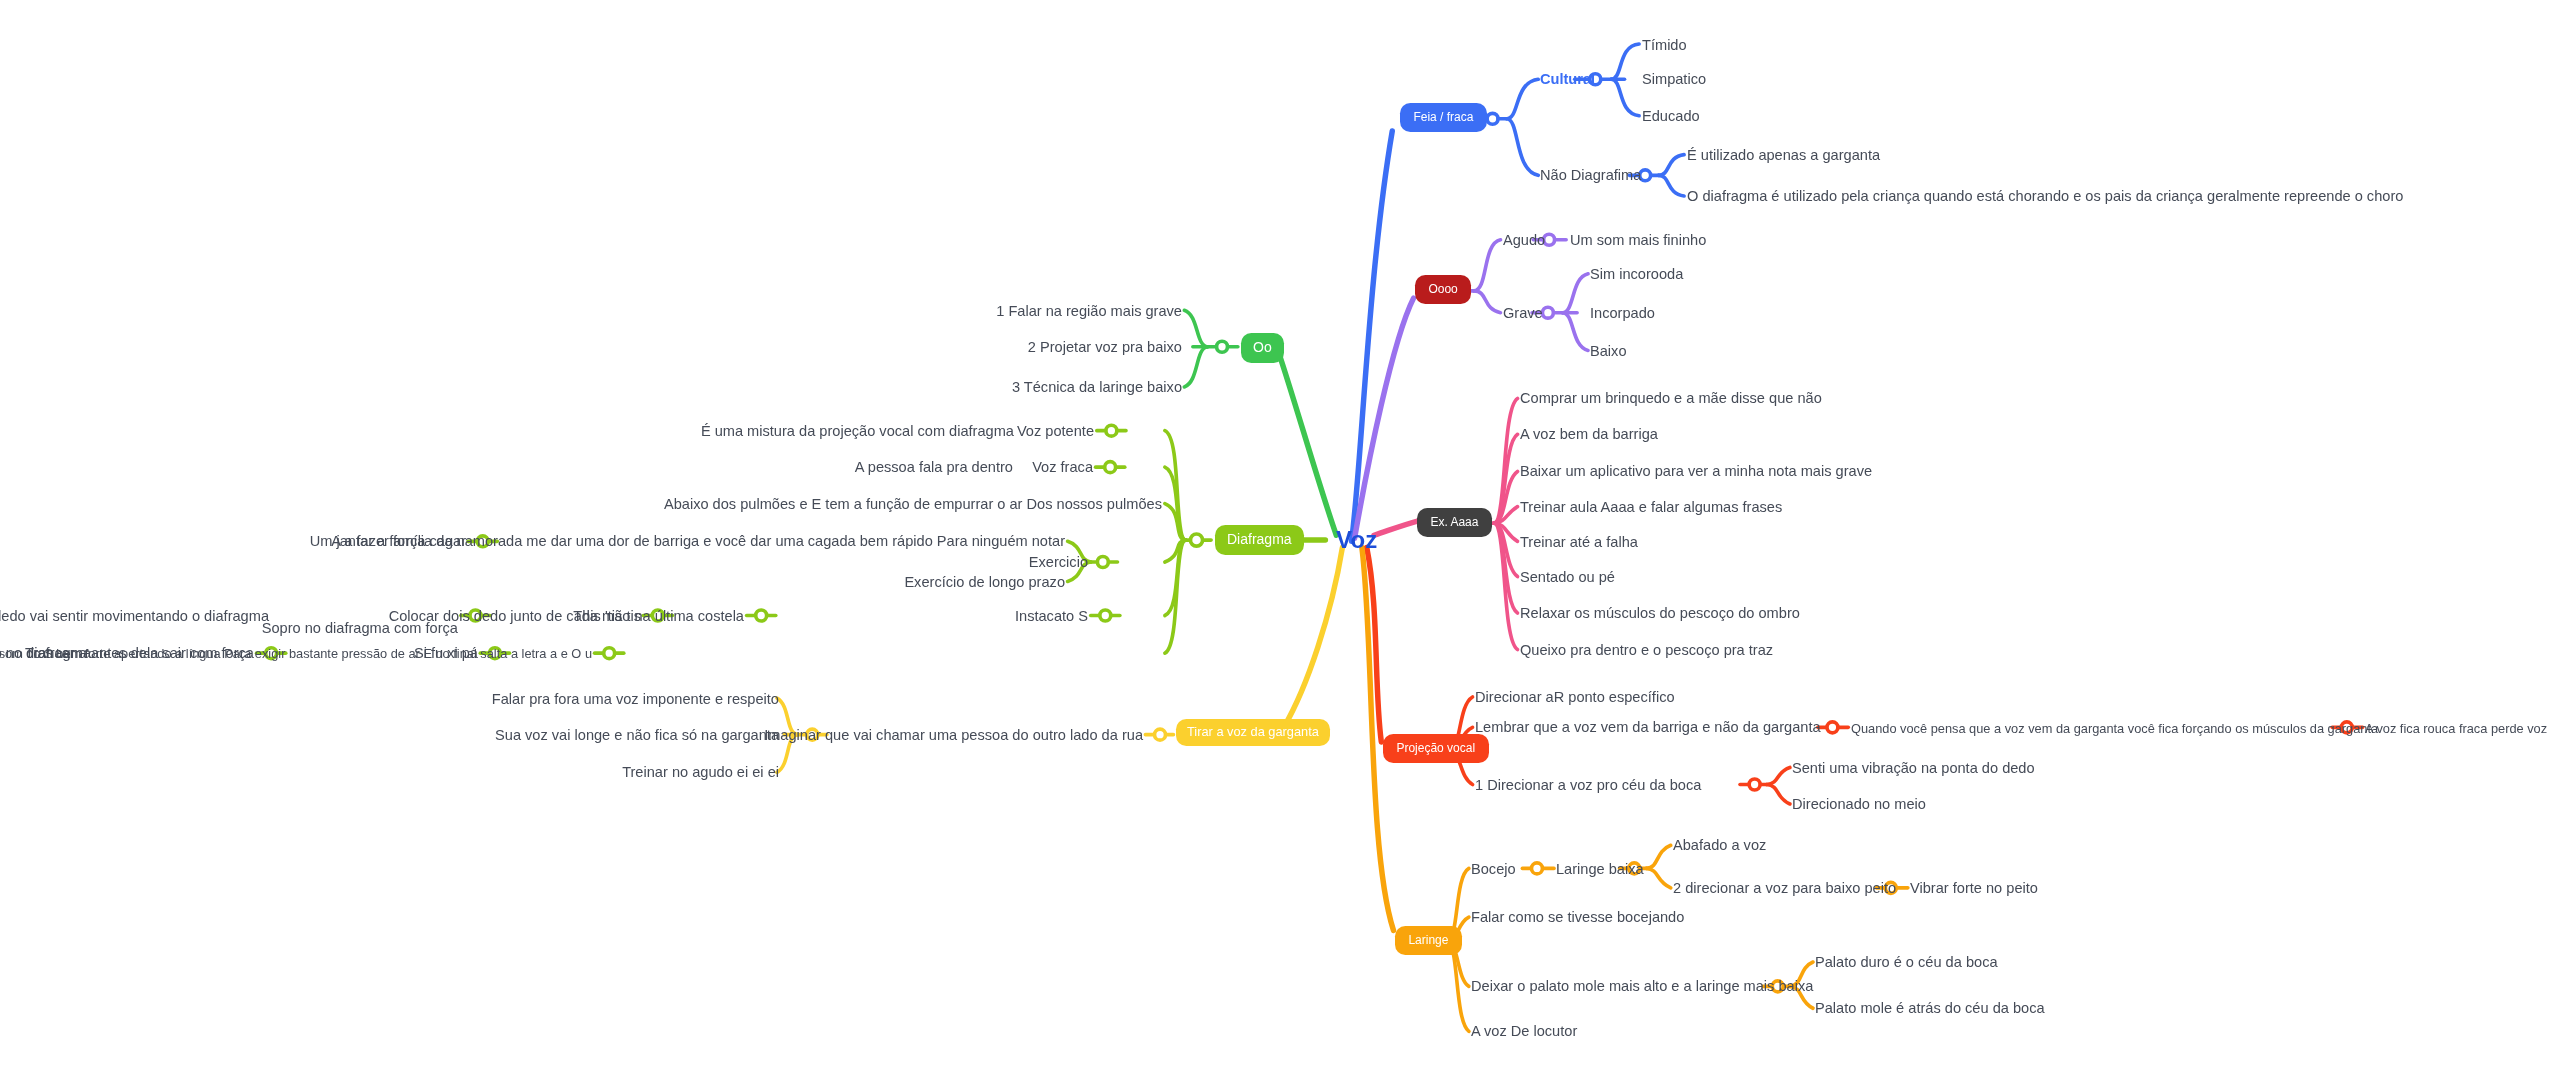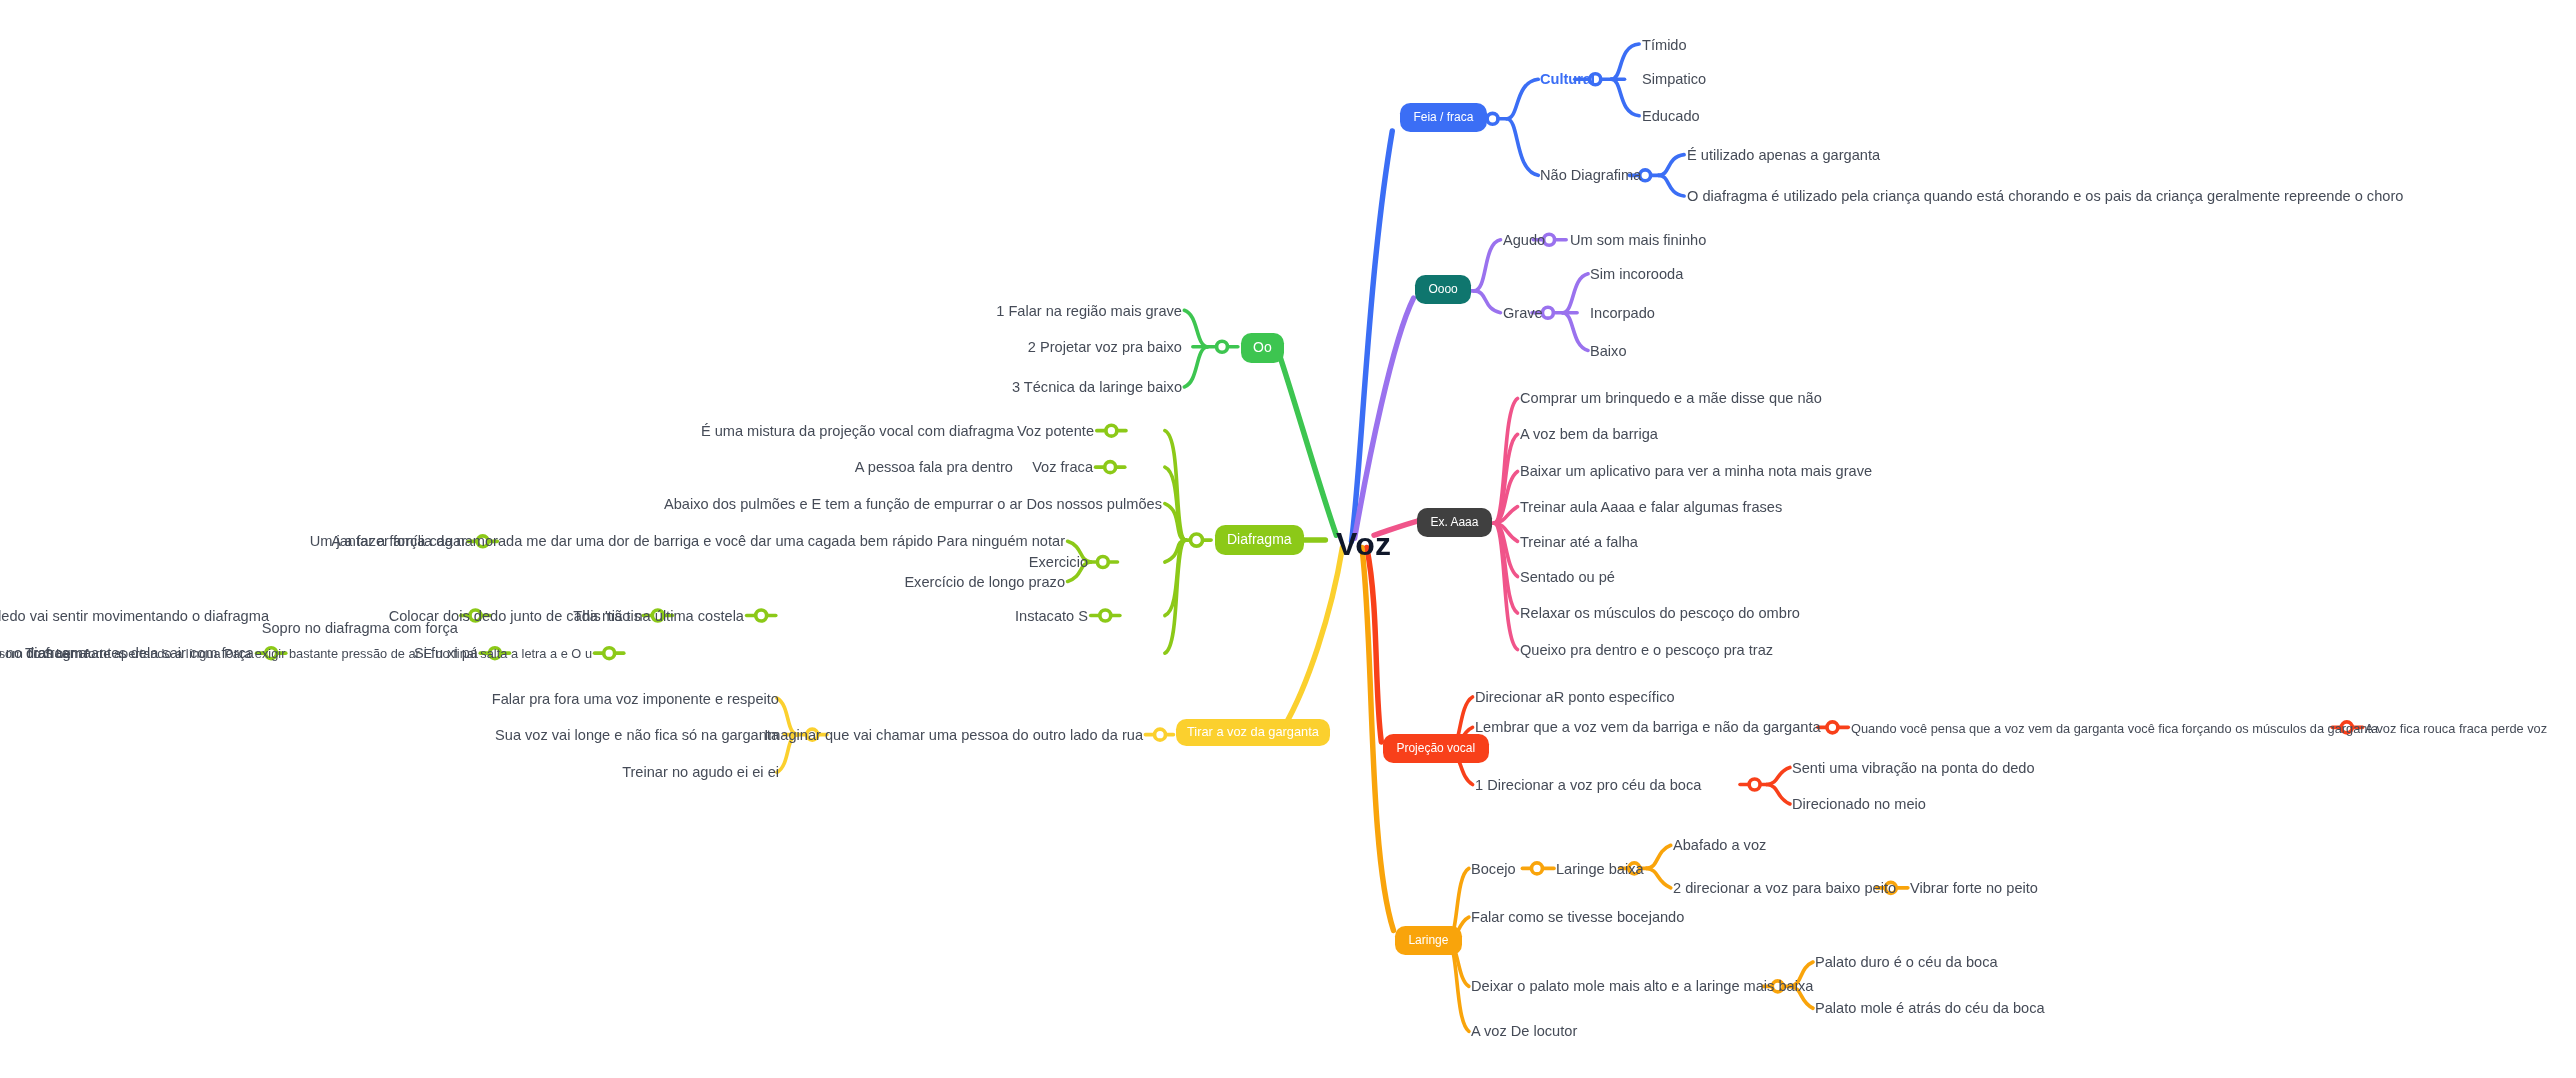--- a/index.html
+++ b/index.html
@@ -25,23 +25,23 @@
     height: 1079px;
     pointer-events: none;
   }
   .node {
     position: absolute;
     white-space: nowrap;
     line-height: 1;
   }
   
   .root-label {
-    font-size: 32px;
+    font-size: 24px;
     font-weight: bold;
-    color: #0f172a;
+    color: #1d4ed8;
     letter-spacing: 0.2px;
   }
   
   .pill {
     border-radius: 10.3px;
     color: #ffffff;
     font-size: 12px;
     padding: 8px 13.4px 9px 13.4px;
     display: inline-block;
     white-space: nowrap;
@@ -274,21 +274,21 @@
   </div>
   <div class="node leaf accent-blue" style="left:1540px; top:72px;">Cultural</div>
   <div class="node leaf" style="left:1642px; top:38px;">Tímido</div>
   <div class="node leaf" style="left:1642px; top:72px;">Simpatico</div>
   <div class="node leaf" style="left:1642px; top:109px;">Educado</div>
   <div class="node leaf" style="left:1540px; top:168px;">Não Diagrafima</div>
   <div class="node leaf" style="left:1687px; top:148px;">É utilizado apenas a garganta</div>
   <div class="node leaf" style="left:1687px; top:189px;">O diafragma é utilizado pela criança quando está chorando e os pais da criança geralmente repreende o choro</div>
 
   <div class="node" style="left:1415px; top:275px;">
-    <span class="pill" style="background:#0f766e;">Oooo</span>
+    <span class="pill" style="background:#b91c1c;">Oooo</span>
   </div>
   <div class="node leaf" style="left:1503px; top:233px;">Agudo</div>
   <div class="node leaf" style="left:1570px; top:233px;">Um som mais fininho</div>
   <div class="node leaf" style="left:1503px; top:306px;">Grave</div>
   <div class="node leaf" style="left:1590px; top:267px;">Sim incorooda</div>
   <div class="node leaf" style="left:1590px; top:306px;">Incorpado</div>
   <div class="node leaf" style="left:1590px; top:344px;">Baixo</div>
 
   <div class="node" style="left:1417px; top:508px;">
     <span class="pill" style="background:#404040;">Ex. Aaaa</span>

